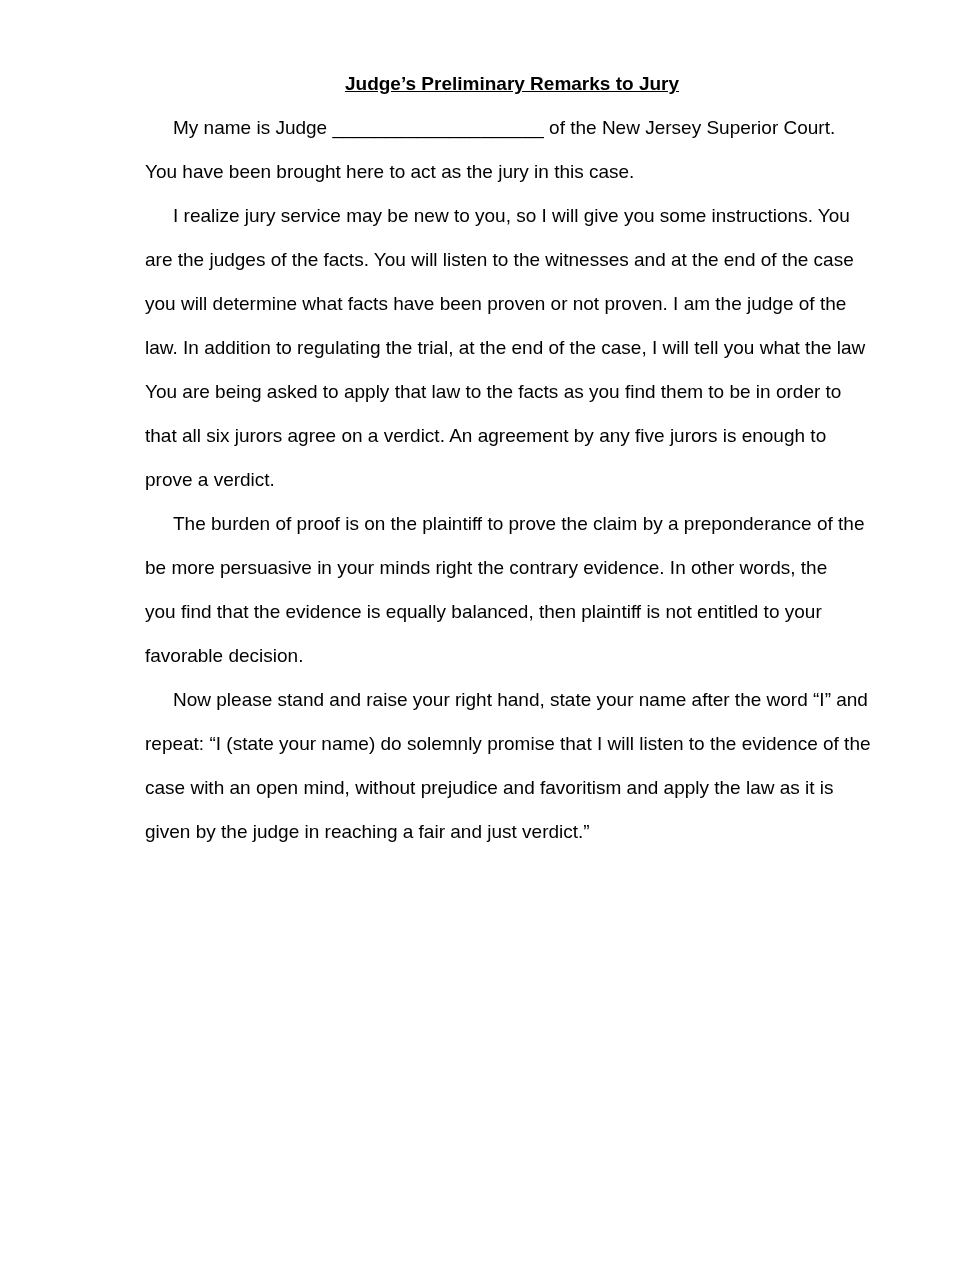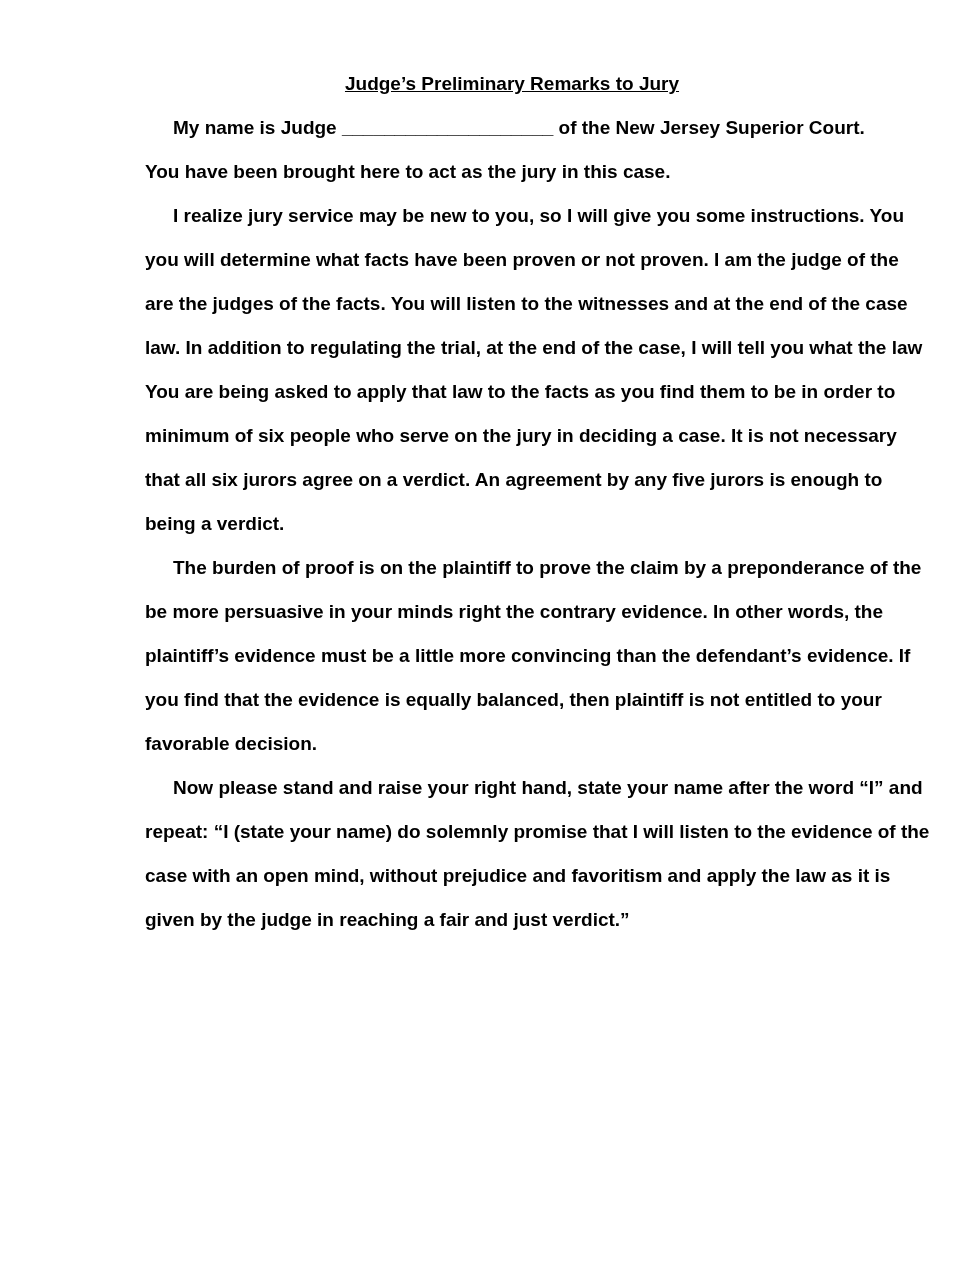--- a/index.html
+++ b/index.html
@@ -32,21 +32,20 @@
     white-space: nowrap;
   }
   .paragraph {
     margin: 0;
     padding: 0;
   }
   .line {
     line-height: 44px;
     height: 44px;
     white-space: nowrap;
-    font-weight: bold;
   }
   .line.first {
     text-indent: 28px;
   }
   .footer {
     position: absolute;
     left: 142px;
     top: 1161px;
     width: 737px;
     border-top: 1px solid #4d7c0f;
@@ -78,33 +77,31 @@
 
     <div class="doc-title">Judge’s Preliminary Remarks to Jury</div>
 
     <div class="paragraph">
       <div class="line first">My name is Judge ____________________ of the New Jersey Superior Court.</div>
       <div class="line">You have been brought here to act as the jury in this case.</div>
     </div>
 
     <div class="paragraph">
       <div class="line first">I realize jury service may be new to you, so I will give you some instructions. You</div>
+      <div class="line">are the judges of the facts. You will listen to the witnesses and at the end of the case</div>
       <div class="line">you will determine what facts have been proven or not proven. I am the judge of the</div>
-      <div class="line">are the judges of the facts. You will listen to the witnesses and at the end of the case</div>
       <div class="line">law. In addition to regulating the trial, at the end of the case, I will tell you what the law</div>
       <div class="line">You are being asked to apply that law to the facts as you find them to be in order to</div>
-      <div class="line">minimum of six people who serve on the jury in deciding a case. It is not necessary</div>
       <div class="line">that all six jurors agree on a verdict. An agreement by any five jurors is enough to</div>
-      <div class="line">being a verdict.</div>
+      <div class="line">prove a verdict.</div>
     </div>
 
     <div class="paragraph">
       <div class="line first">The burden of proof is on the plaintiff to prove the claim by a preponderance of the</div>
       <div class="line">be more persuasive in your minds right the contrary evidence. In other words, the</div>
-      <div class="line">plaintiff’s evidence must be a little more convincing than the defendant’s evidence. If</div>
       <div class="line">you find that the evidence is equally balanced, then plaintiff is not entitled to your</div>
       <div class="line">favorable decision.</div>
     </div>
 
     <div class="paragraph">
       <div class="line first">Now please stand and raise your right hand, state your name after the word “I” and</div>
       <div class="line">repeat: “I (state your name) do solemnly promise that I will listen to the evidence of the</div>
       <div class="line">case with an open mind, without prejudice and favoritism and apply the law as it is</div>
       <div class="line">given by the judge in reaching a fair and just verdict.”</div>
     </div>

